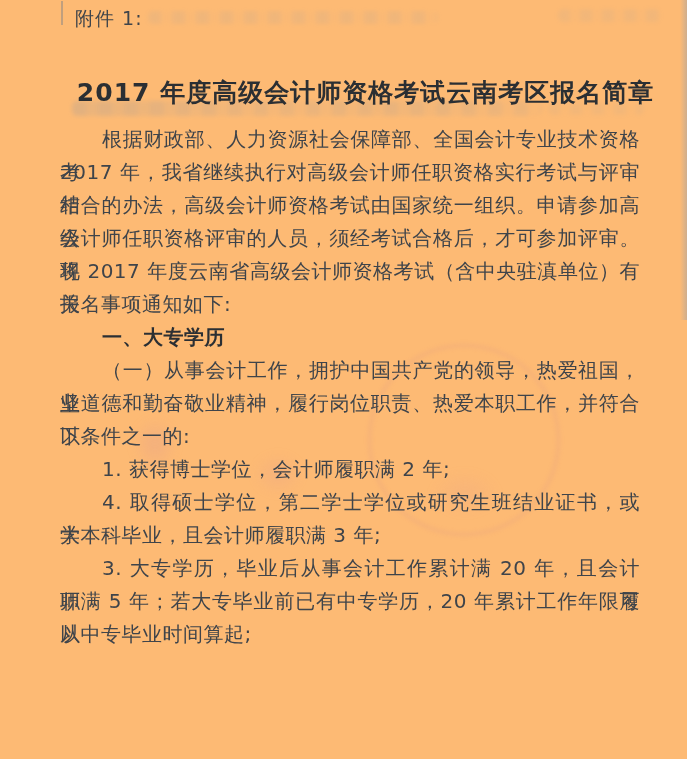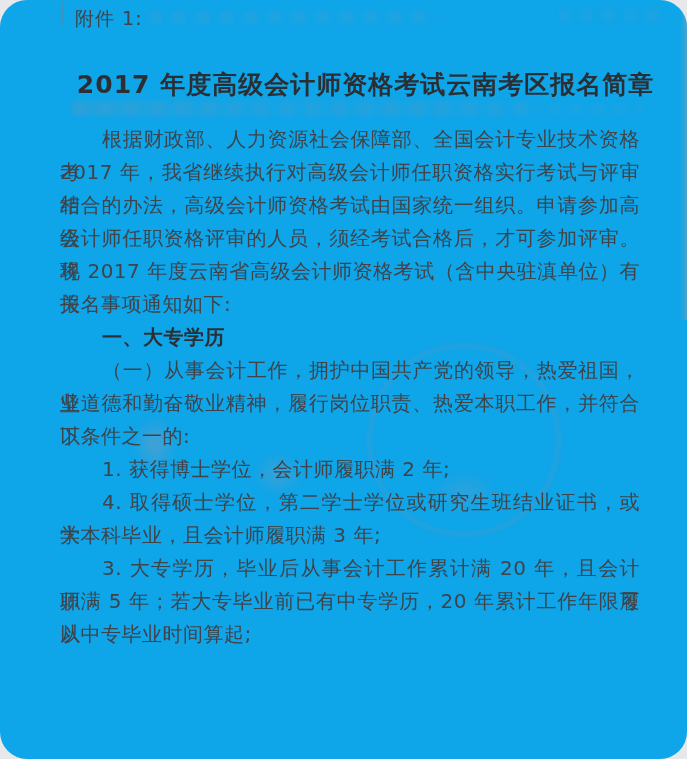--- a/index.html
+++ b/index.html
@@ -102,21 +102,21 @@
     position: absolute;
     left: 75px; top: 6px;
     font-size: 19px;
     letter-spacing: 1px;
     color: var(--body-text, #3f444a);
   }
 
   .doc-title {
     position: absolute;
     left: 0; right: 0;
-    top: 68px;
+    top: 76px;
     text-align: center;
     font-size: 25px;
     font-weight: bold;
     letter-spacing: 1px;
     color: var(--title-text, #2b2f33);
     margin-left: 44px;
   }
 
   .doc-body {
     position: absolute;
@@ -137,21 +137,21 @@
     text-align: justify;
     text-align-last: justify;
     text-justify: inter-character;
   }
   .line.ind { text-indent: 42px; }
   .line.bold { font-weight: bold; color: var(--title-text, #2b2f33); }
 </style>
 </head>
 <body>
 
-<div class="page" style="--body-text: #3f444a; --title-text: #2b2f33; background: #0ea5e9; border-radius: 27px;">
+<div class="page" style="--body-text: #3f444a; --title-text: #2b2f33; background: #fdba74;">
 
   <div class="smudge smudge-a"></div>
   <div class="smudge smudge-b"></div>
   <div class="smudge smudge-c"></div>
   <div class="smudge smudge-d"></div>
   <div class="seal-circle"></div>
   <div class="seal-blob seal-blob-1"></div>
   <div class="seal-blob seal-blob-2"></div>
   <div class="seal-blob seal-blob-3"></div>
   <div class="edge-right"></div>

